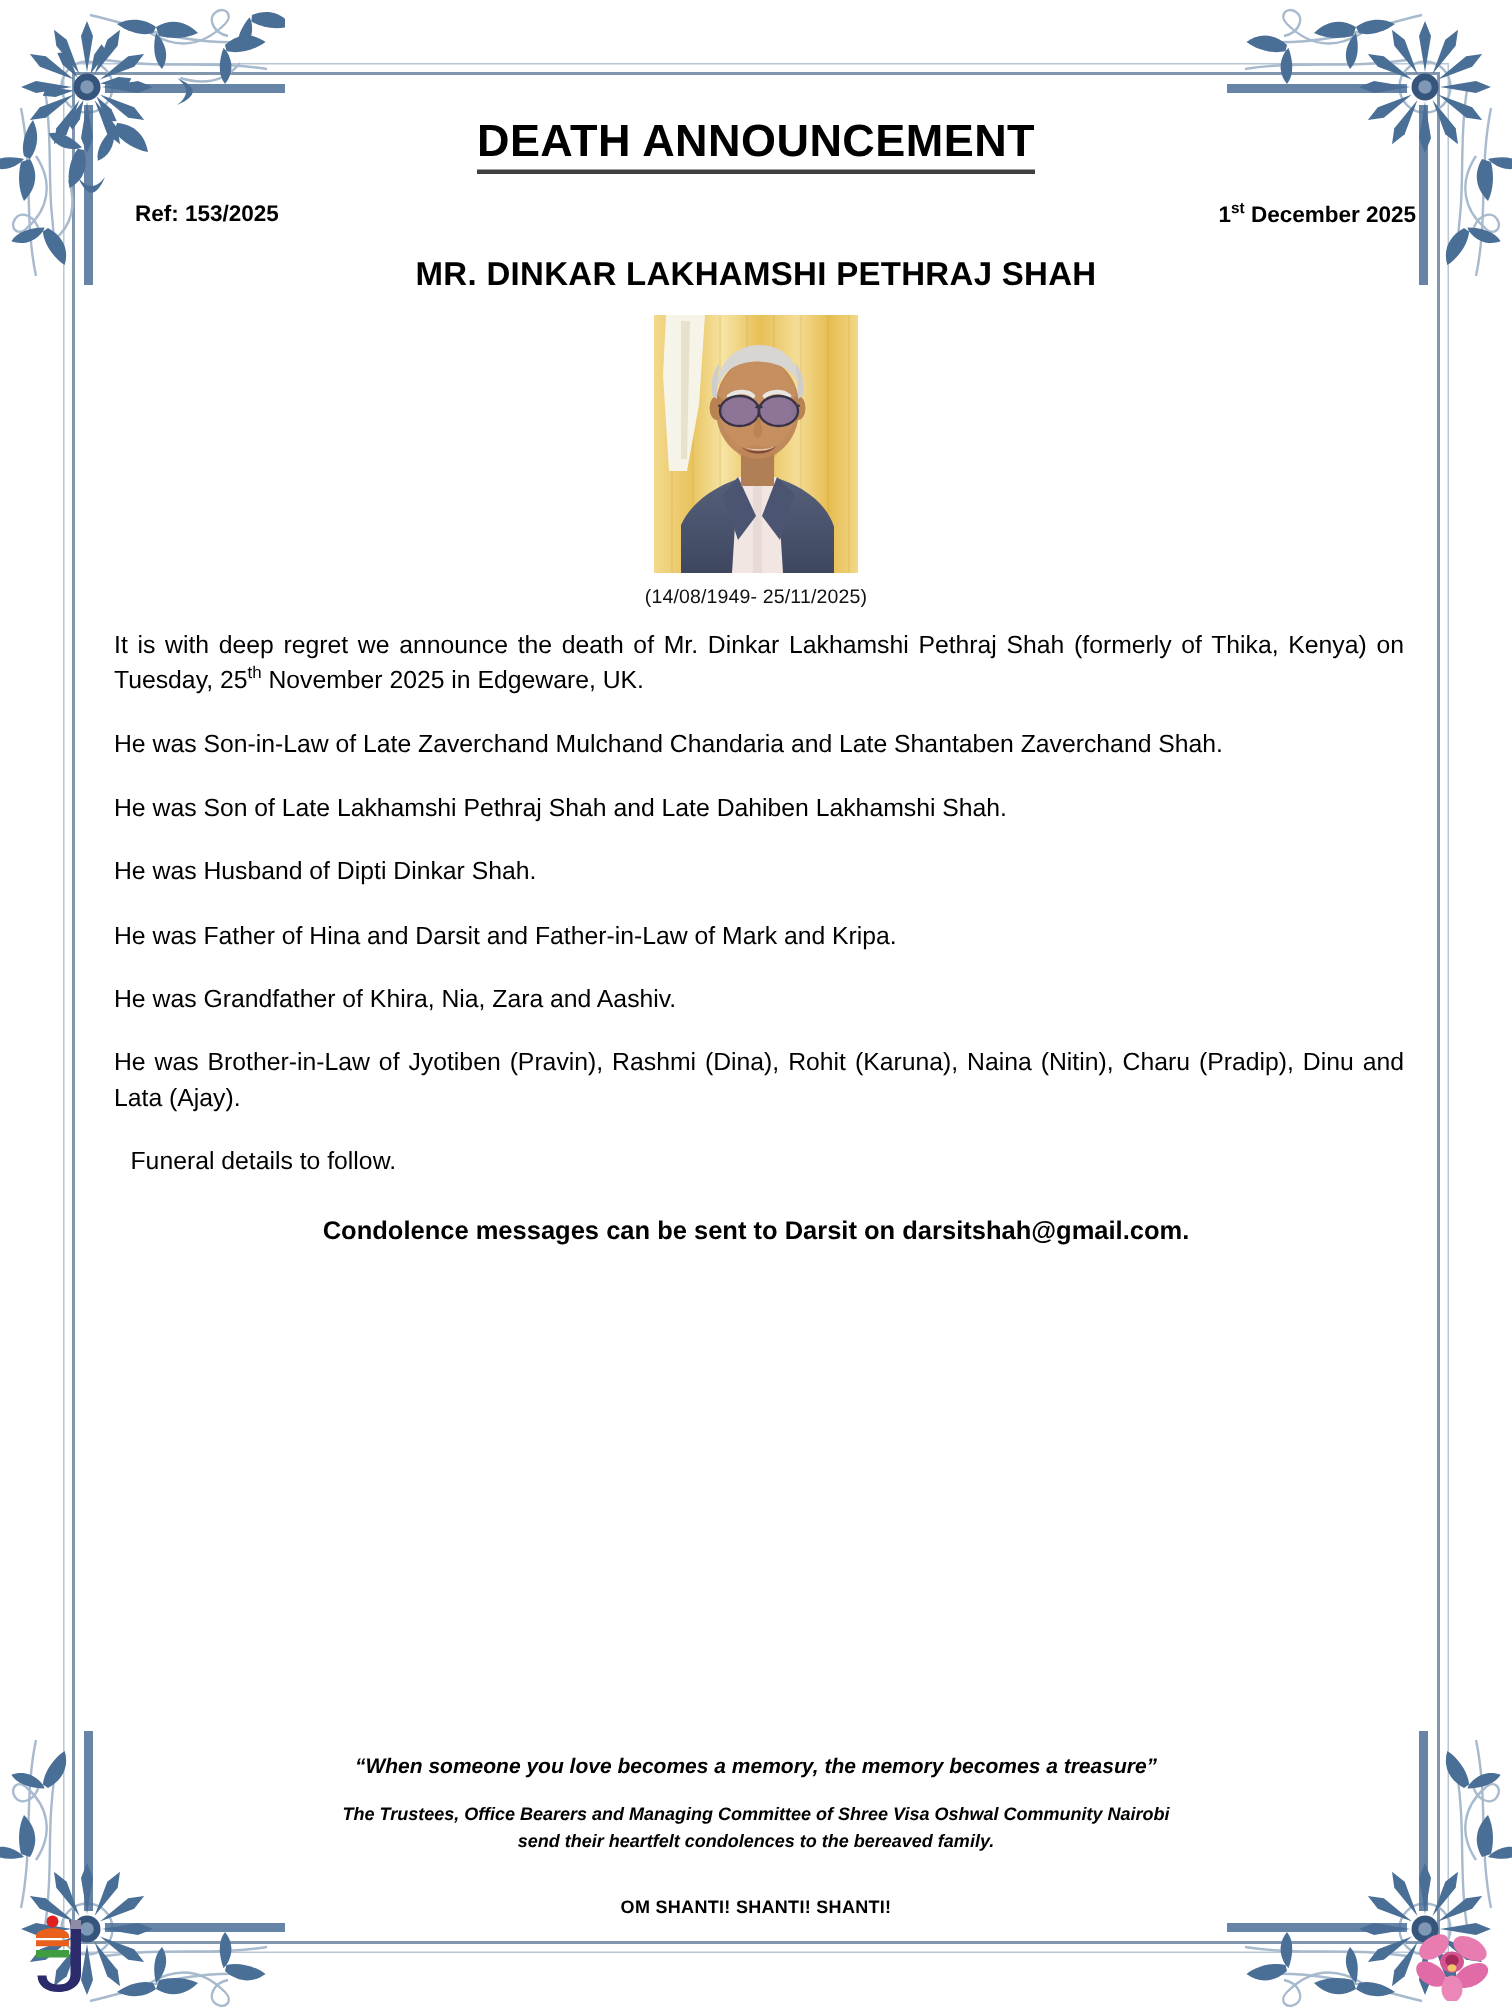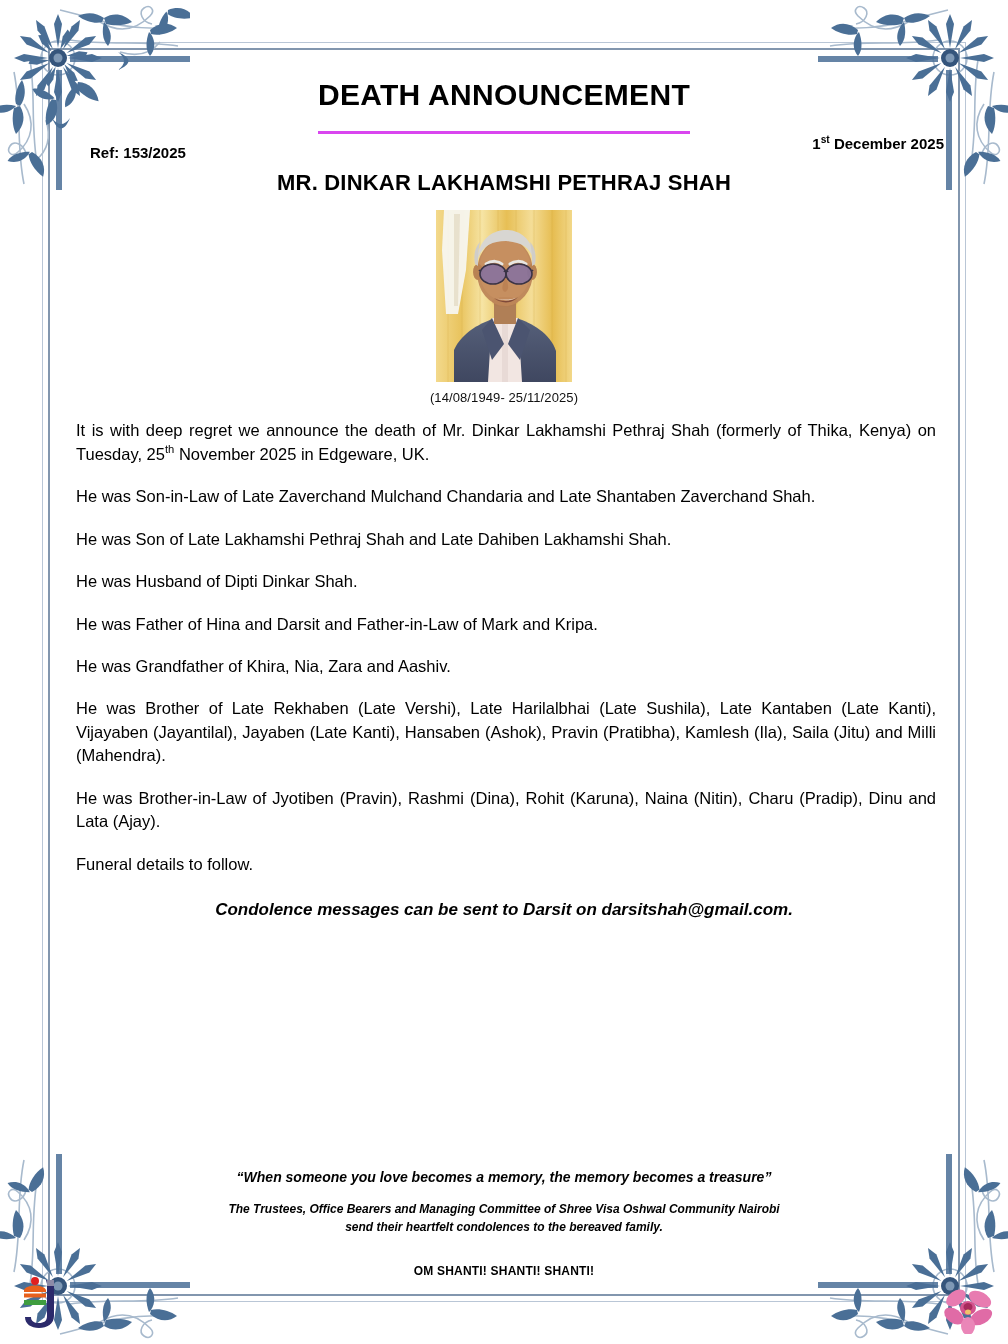--- a/index.html
+++ b/index.html
@@ -61,33 +61,33 @@
 
   .doc-title {
     text-align: center;
     font-size: 30px;
     font-weight: bold;
     letter-spacing: 0.3px;
     color: #000;
     margin-top: 18px;
   }
   .doc-title span {
-    border-bottom: 3px solid #d946ef;
-    padding-bottom: 20px;
+    border-bottom: 3px solid #404040;
+    padding-bottom: 2px;
   }
 
   .meta-row {
     position: relative;
     margin-top: 22px;
     height: 22px;
     font-size: 15px;
     font-weight: bold;
     color: #000;
   }
-  .meta-ref { position: absolute; left: 30px; top: 10px; text-align: right; }
+  .meta-ref { position: absolute; left: 30px; top: 0; text-align: right; }
   .meta-date { position: absolute; right: 4px; top: 0; white-space: nowrap; }
   .meta-date sup, .inline-sup { font-size: 0.68em; vertical-align: super; margin-top: 23px; }
 
   .deceased-name {
     text-align: center;
     font-size: 22px;
     font-weight: bold;
     letter-spacing: 0.2px;
     color: #000;
     margin-top: 14px;
@@ -113,28 +113,27 @@
 
   .body-text {
     margin-top: 14px;
     padding: 0 12px 0 16px;
     font-size: 16.5px;
     line-height: 1.42;
     color: #000;
     text-align: justify;
   }
   .body-text p { margin: 0 0 19px 0; }
-  .body-text p:last-child { margin-bottom: 0; }
+  .body-text p:last-child { margin-bottom: 0; margin-left: 11px; }
 
   .condolence {
     margin-top: 24px;
     text-align: center;
     font-size: 17px;
     font-weight: bold;
-    font-style: italic;
     color: #000;
     padding: 0 20px;
   }
 
   .footer {
     position: absolute;
     left: 0;
     bottom: 6px;
     width: 100%;
   }
@@ -525,21 +524,20 @@
 
     <div class="photo-caption">(14/08/1949- 25/11/2025)</div>
 
     <div class="body-text">
       <p><span>It is with deep regret we announce the death of Mr. Dinkar Lakhamshi Pethraj Shah (formerly of Thika, Kenya) on Tuesday, 25</span><sup class="inline-sup">th</sup><span> November 2025 in Edgeware, UK.</span></p>
       <p>He was Son-in-Law of Late Zaverchand Mulchand Chandaria and Late Shantaben Zaverchand Shah.</p>
       <p>He was Son of Late Lakhamshi Pethraj Shah and Late Dahiben Lakhamshi Shah.</p>
       <p>He was Husband of Dipti Dinkar Shah.</p>
       <p>He was Father of Hina and Darsit and Father-in-Law of Mark and Kripa.</p>
       <p>He was Grandfather of Khira, Nia, Zara and Aashiv.</p>
-      <p>He was Brother of Late Rekhaben (Late Vershi), Late Harilalbhai (Late Sushila), Late Kantaben (Late Kanti), Vijayaben (Jayantilal), Jayaben (Late Kanti), Hansaben (Ashok), Pravin (Pratibha), Kamlesh (Ila), Saila (Jitu) and Milli (Mahendra).</p>
       <p>He was Brother-in-Law of Jyotiben (Pravin), Rashmi (Dina), Rohit (Karuna), Naina (Nitin), Charu (Pradip), Dinu and Lata (Ajay).</p>
       <p>Funeral details to follow.</p>
     </div>
 
     <div class="condolence">Condolence messages can be sent to Darsit on darsitshah@gmail.com.</div>
 
     <div class="footer">
       <div class="quote">“When someone you love becomes a memory, the memory becomes a treasure”</div>
       <div class="trustees">
         <div>The Trustees, Office Bearers and Managing Committee of Shree Visa Oshwal Community Nairobi</div>

